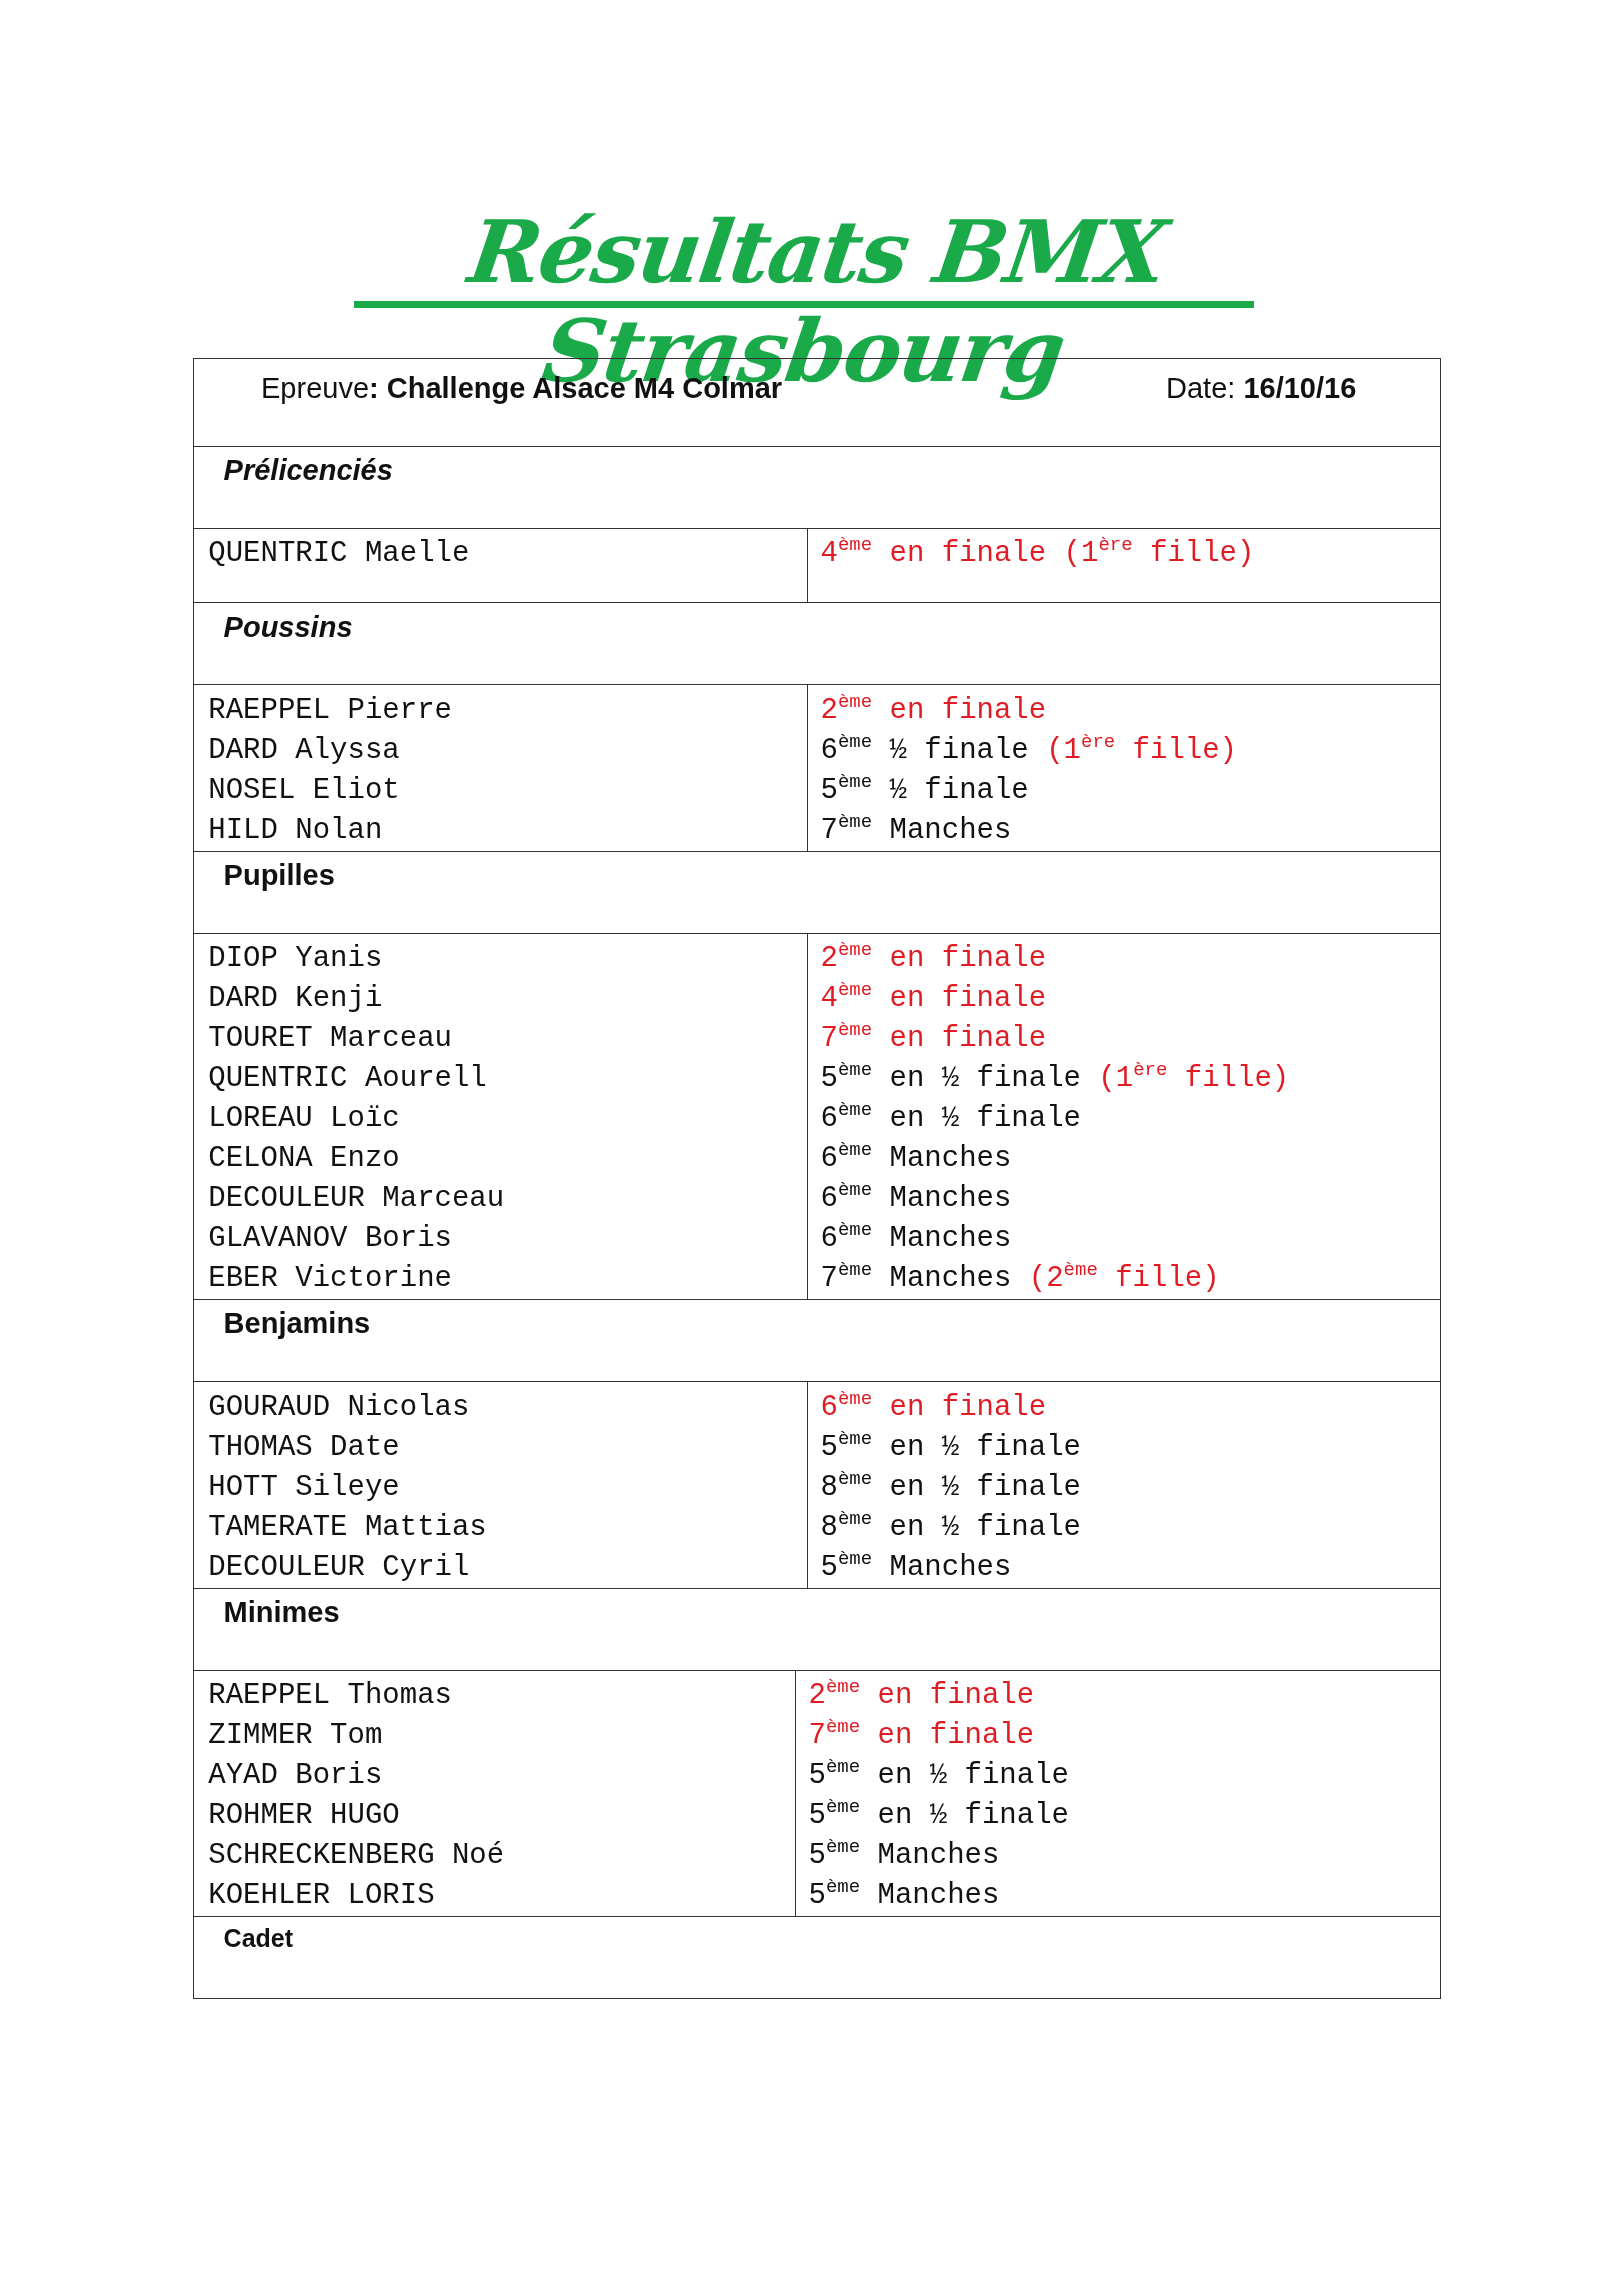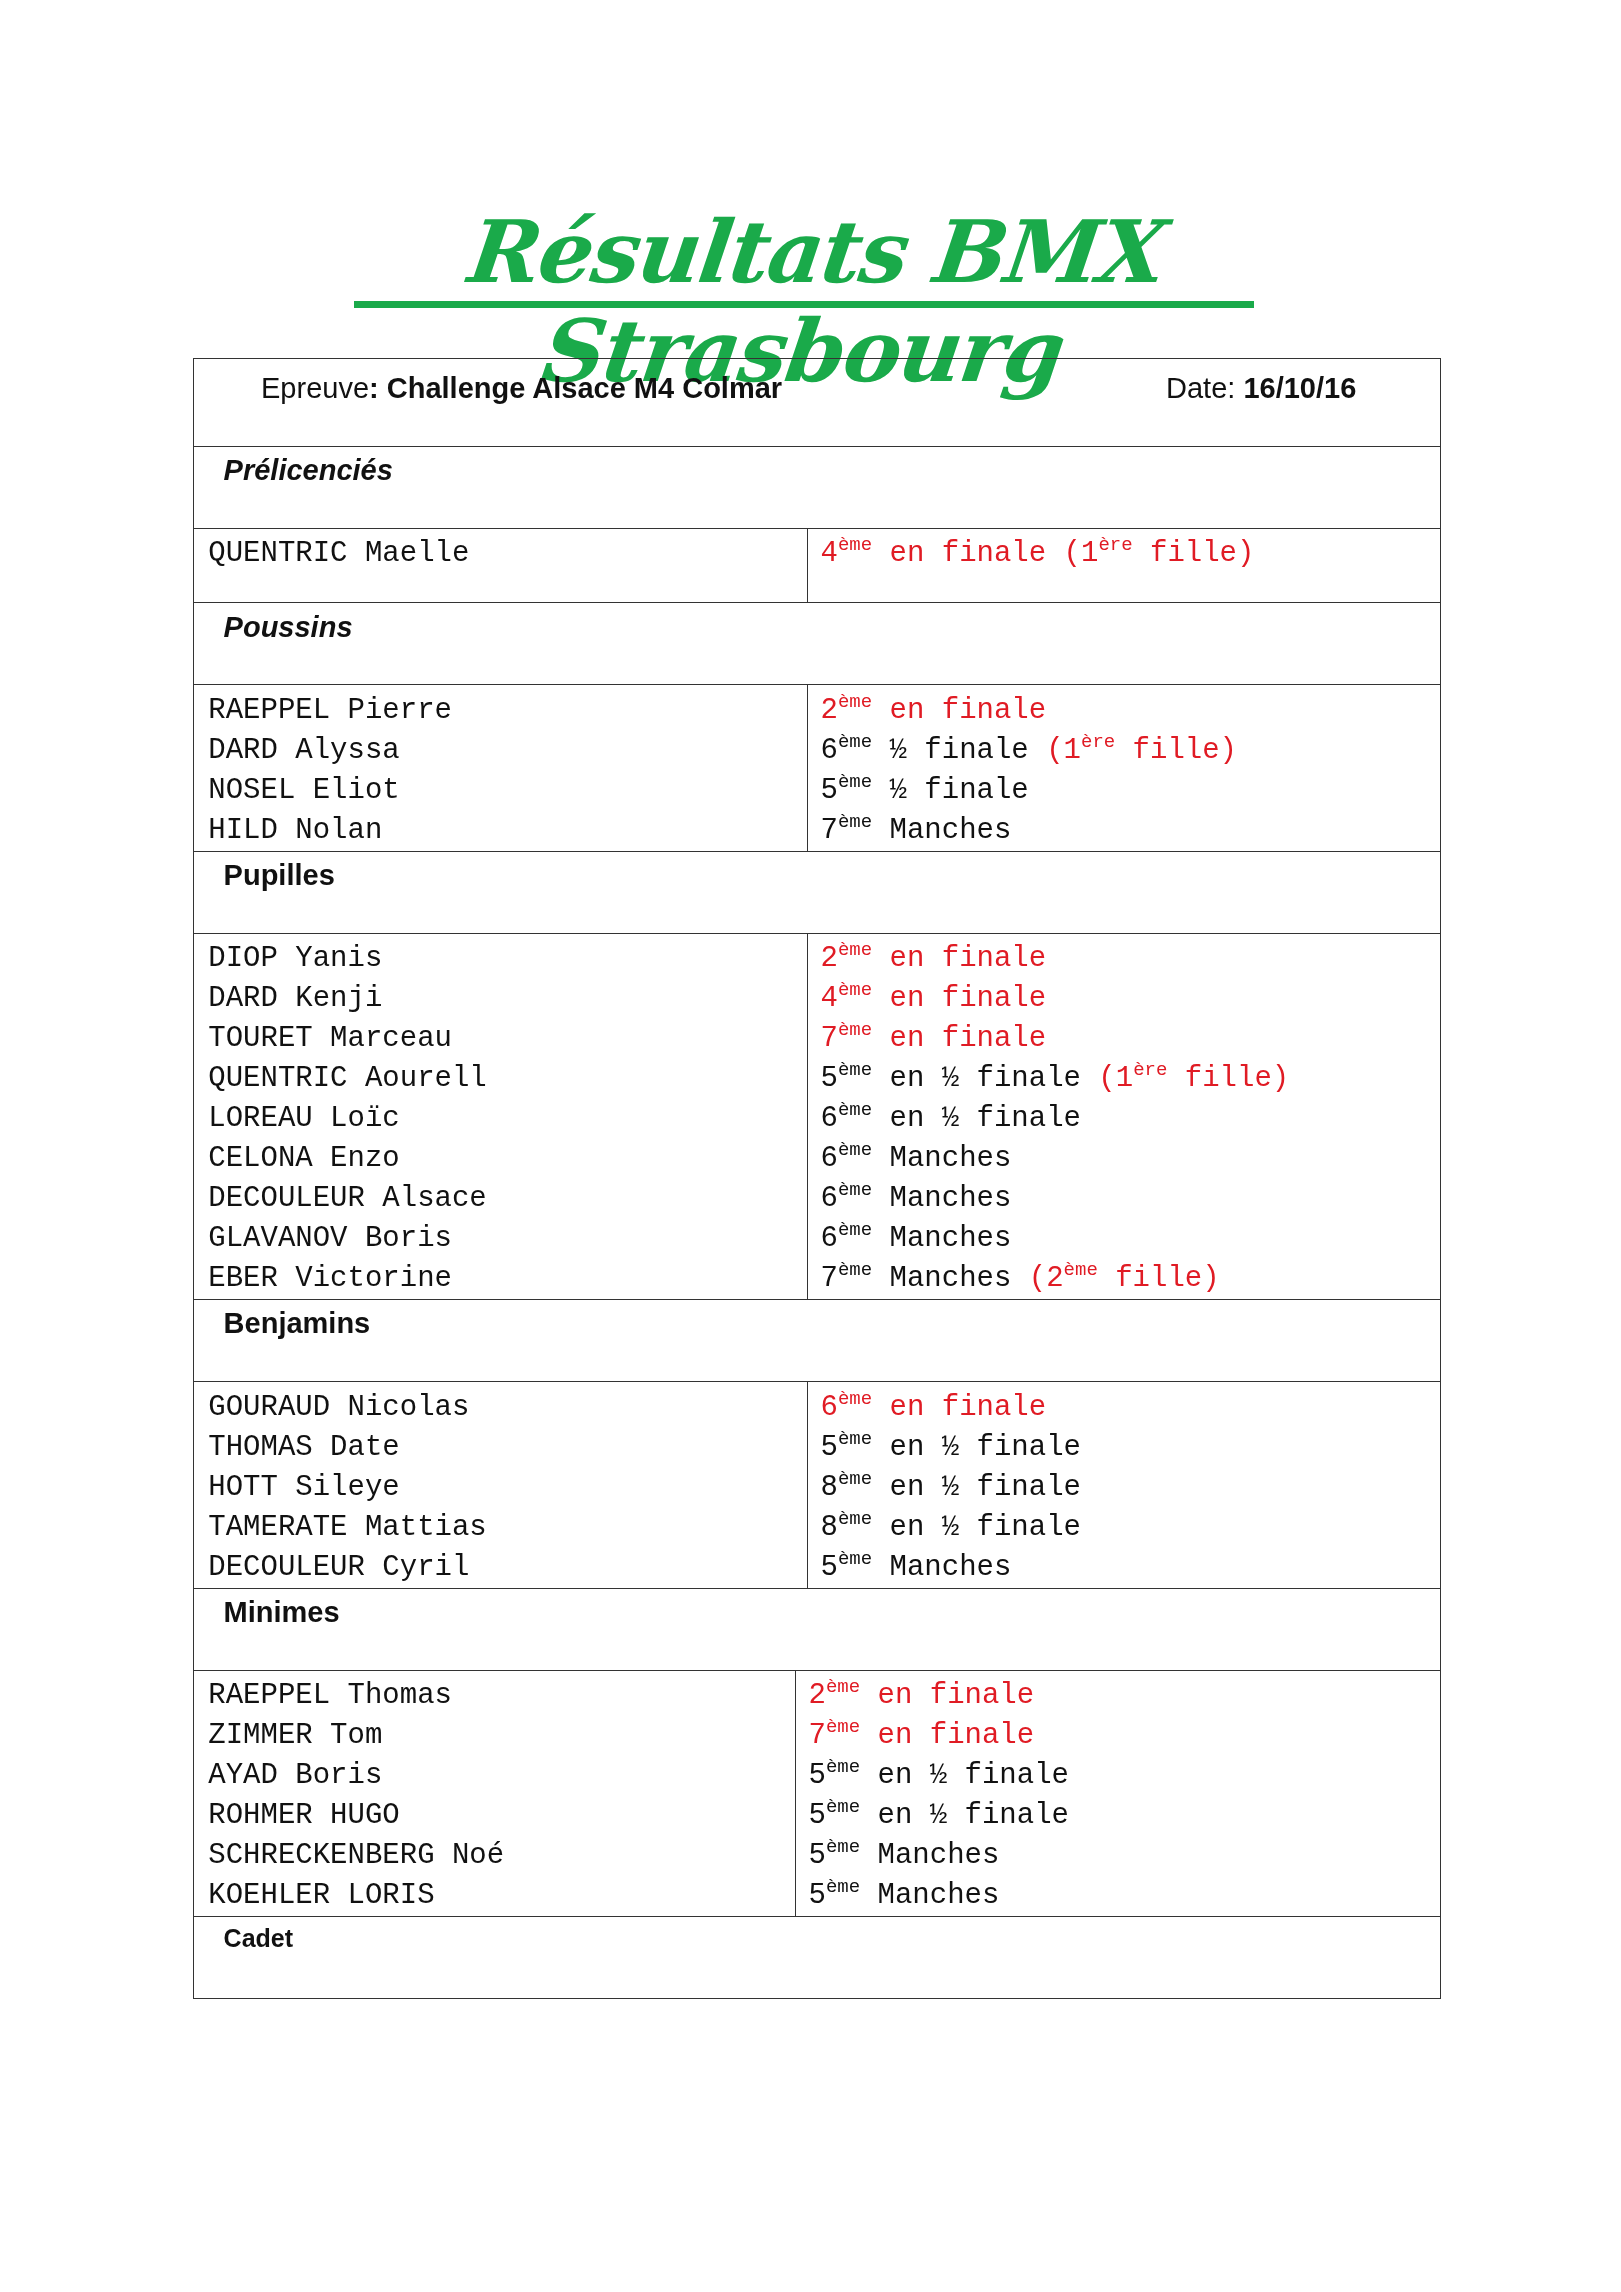--- a/index.html
+++ b/index.html
@@ -104,21 +104,21 @@
         <span>Pupilles</span>
       </div>
       <div class="group">
         <div class="col-name">
           <div class="line">DIOP Yanis</div>
           <div class="line">DARD Kenji</div>
           <div class="line">TOURET Marceau</div>
           <div class="line">QUENTRIC Aourell</div>
           <div class="line">LOREAU Loïc</div>
           <div class="line">CELONA Enzo</div>
-          <div class="line">DECOULEUR Alsace</div>
+          <div class="line">DECOULEUR Marceau</div>
           <div class="line">GLAVANOV Boris</div>
           <div class="line">EBER Victorine</div>
         </div>
         <div class="col-res">
           <div class="line"><span class="red"><span>2</span><sup>ème</sup><span style="white-space: pre;"> en finale</span></span></div>
           <div class="line"><span class="red"><span>4</span><sup>ème</sup><span style="white-space: pre;"> en finale</span></span></div>
           <div class="line"><span class="red"><span>7</span><sup>ème</sup><span style="white-space: pre;"> en finale</span></span></div>
           <div class="line"><span><span>5</span><sup>ème</sup><span style="white-space: pre;"> en ½ finale</span></span><span class="red"><span style="white-space: pre;"> (1</span><sup>ère</sup><span style="white-space: pre;"> fille)</span></span></div>
           <div class="line"><span><span>6</span><sup>ème</sup><span style="white-space: pre;"> en ½ finale</span></span></div>
           <div class="line"><span><span>6</span><sup>ème</sup><span style="white-space: pre;"> Manches</span></span></div>

